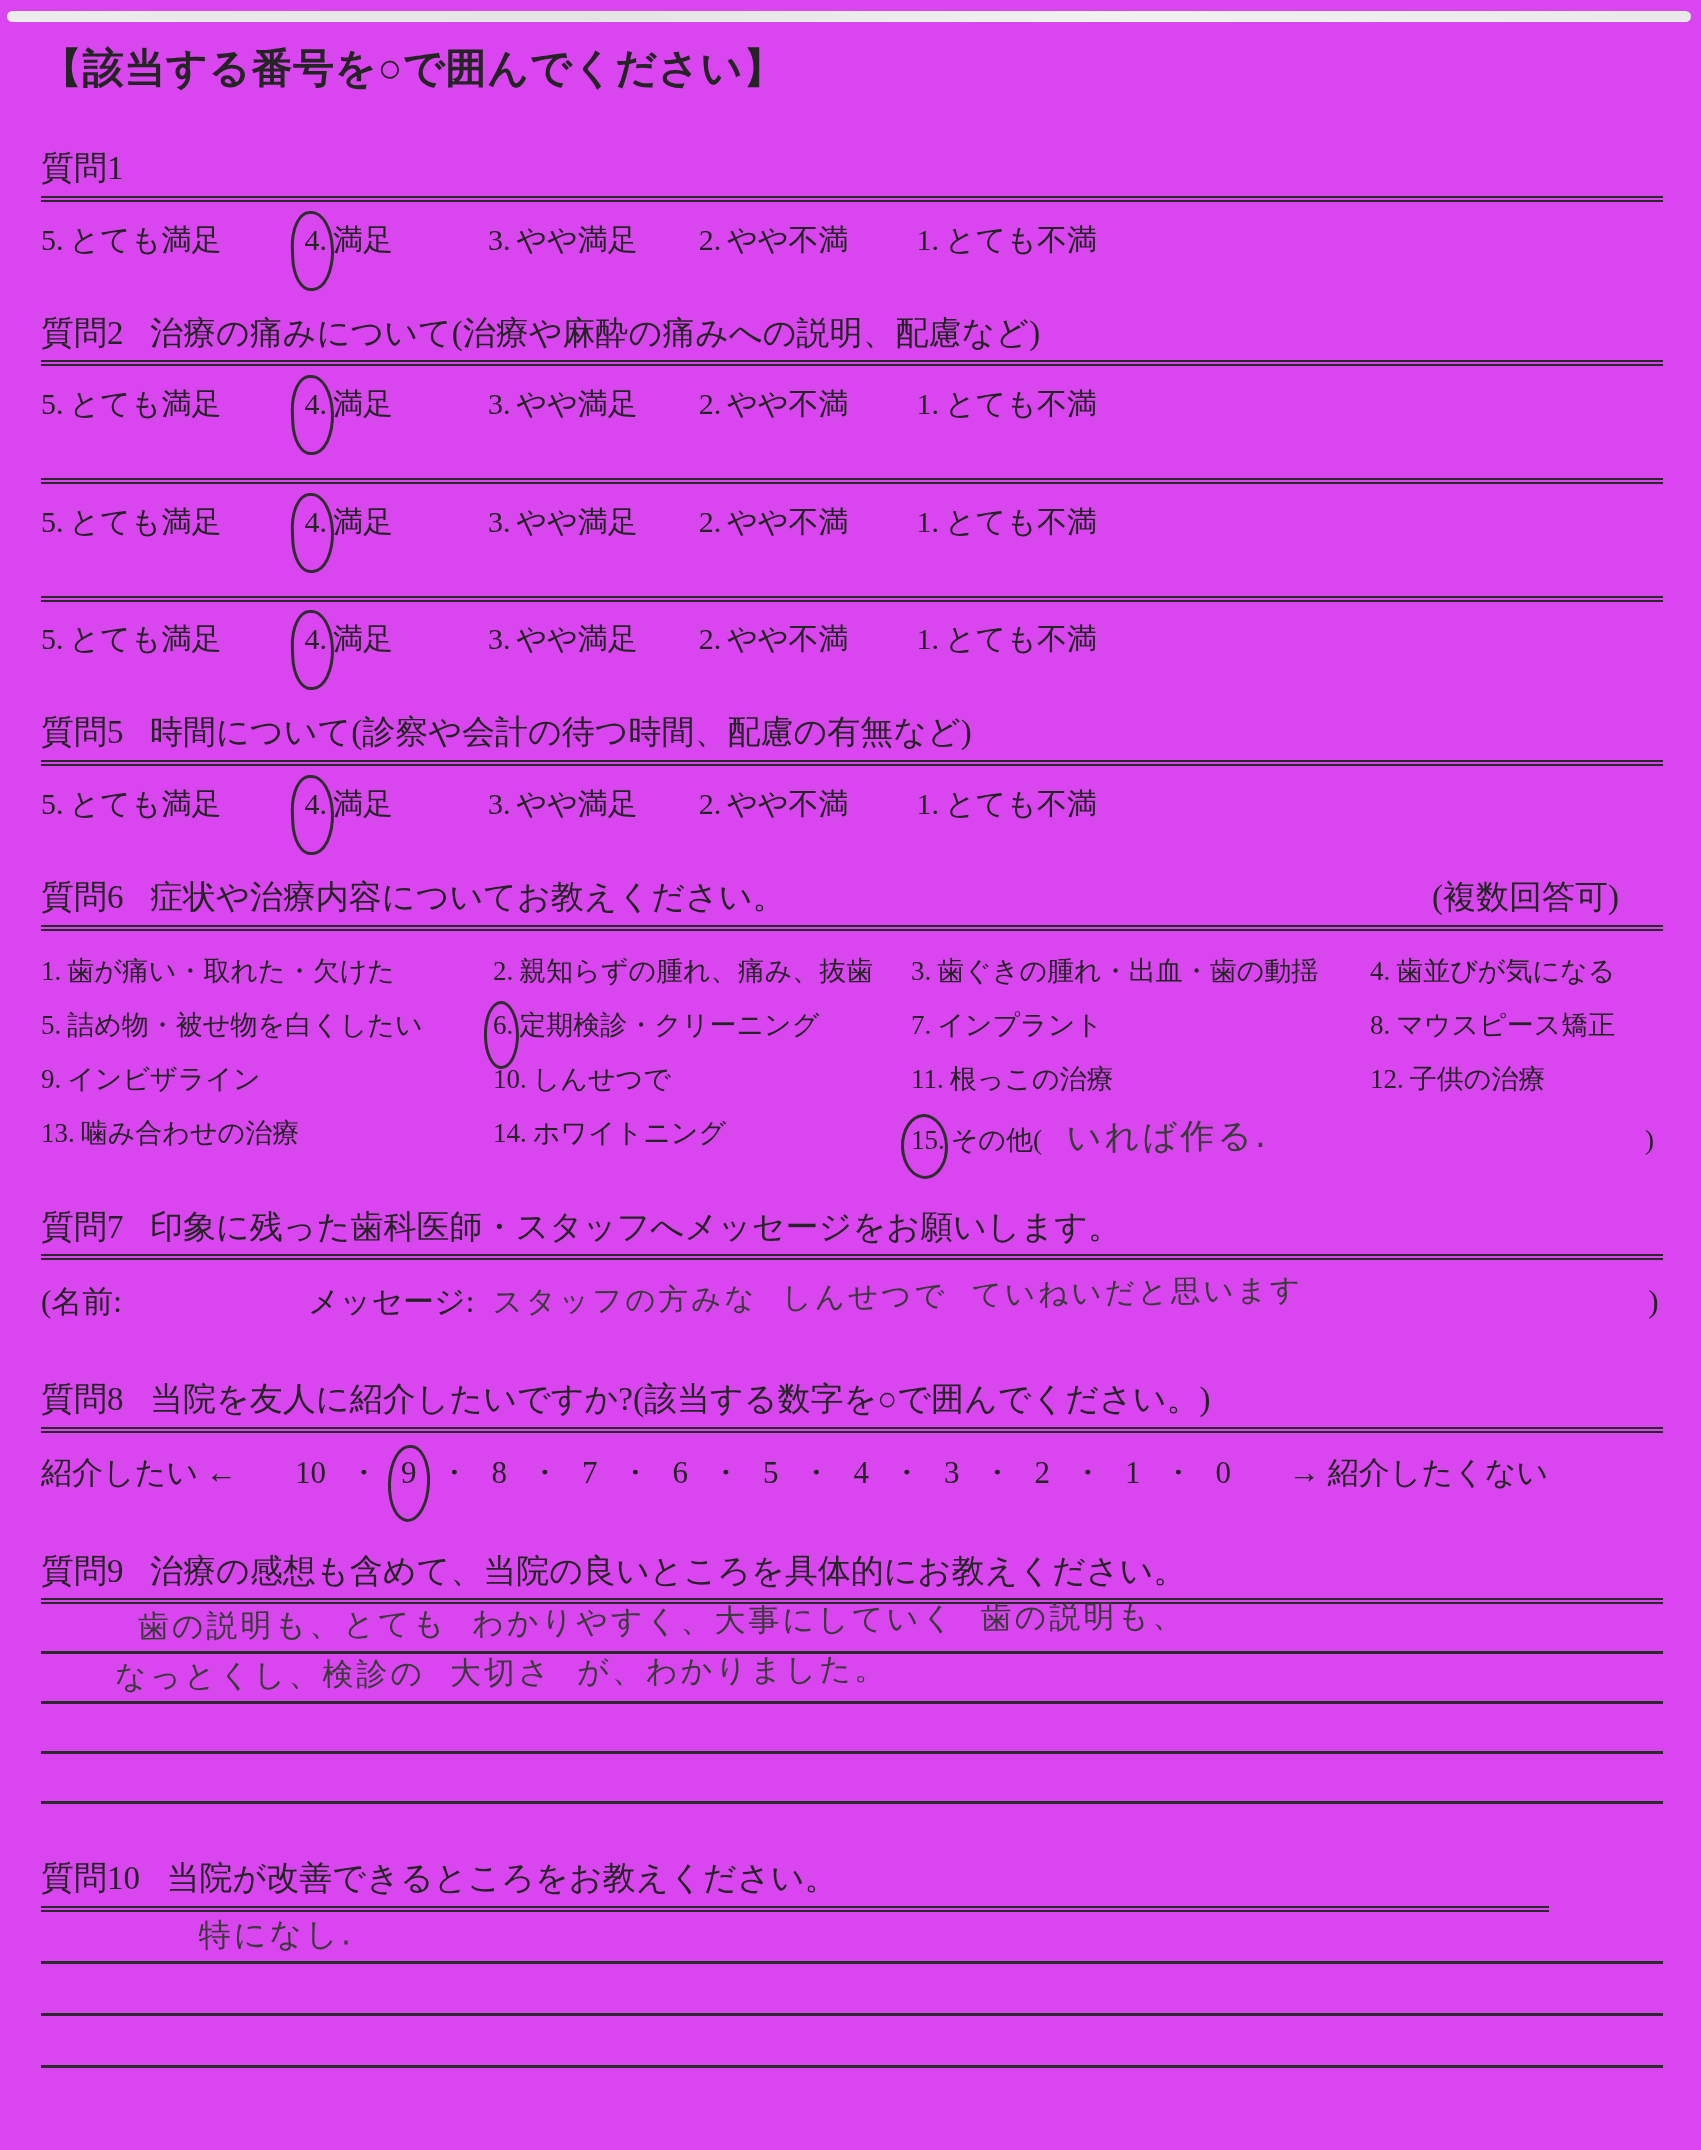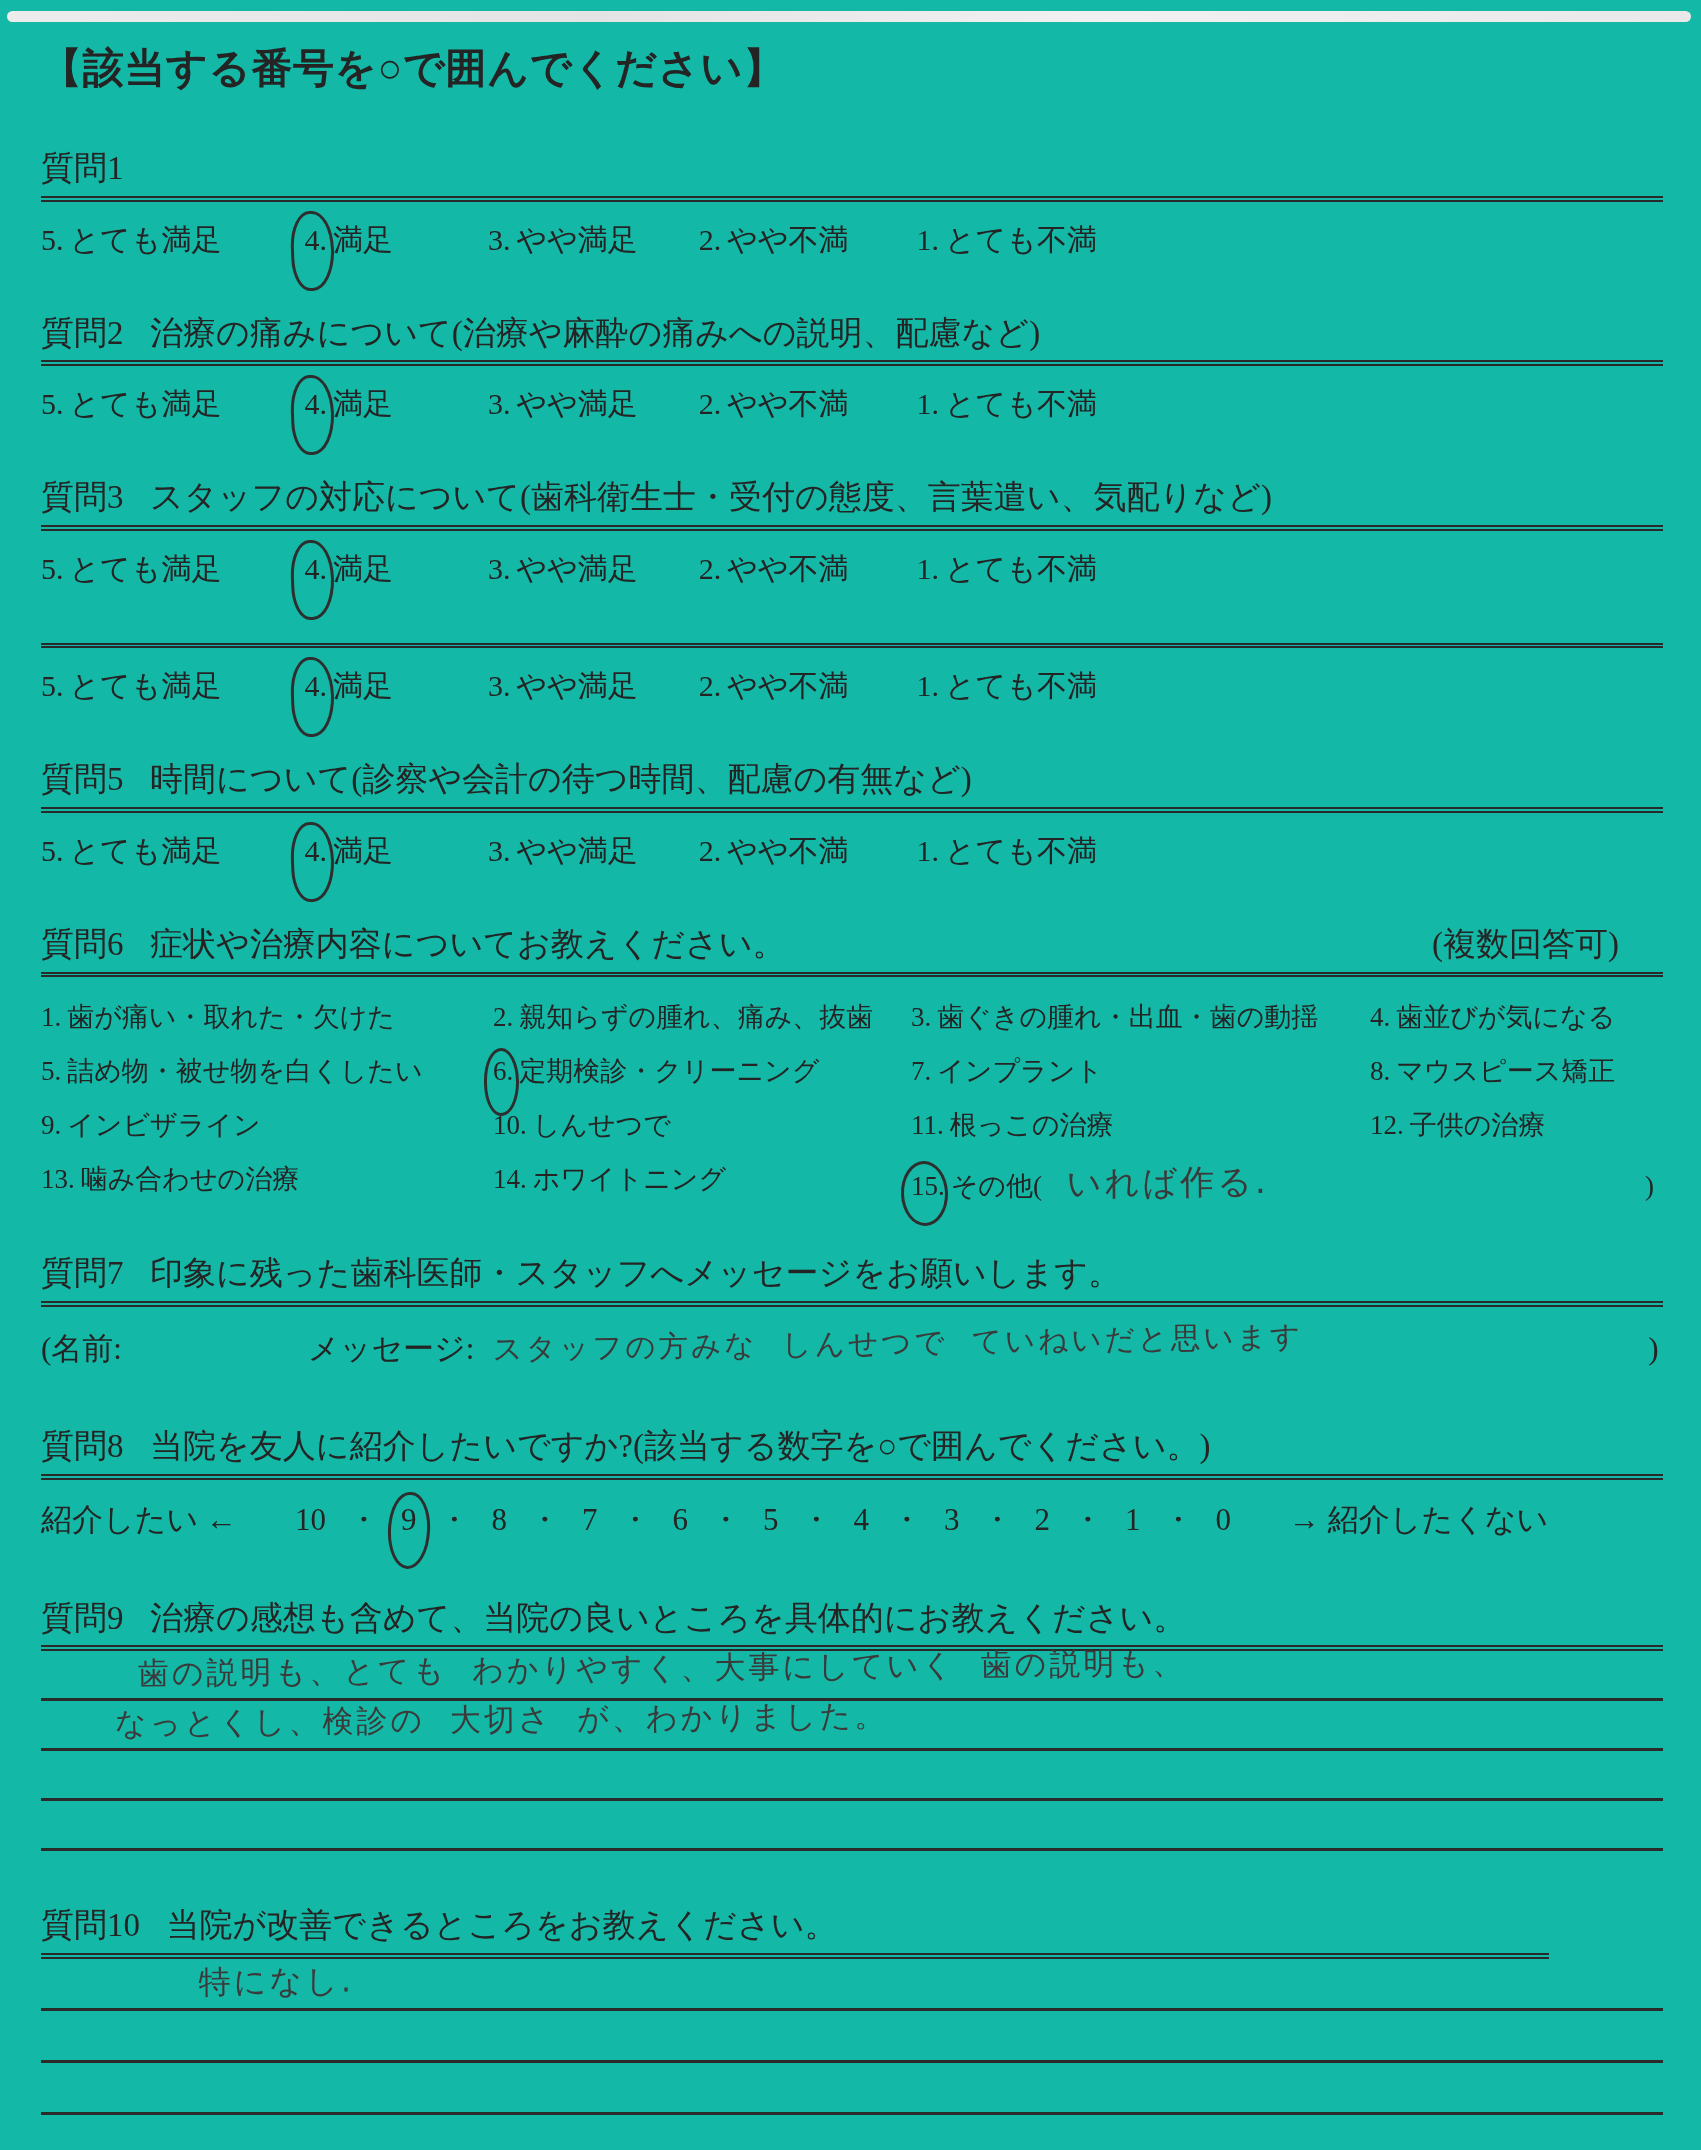--- a/index.html
+++ b/index.html
@@ -1,19 +1,19 @@
 <!DOCTYPE html>
 <html style="font-size:11.8px"><head>
 <meta charset="utf-8">
 <style>
   * { box-sizing: border-box; margin: 0; padding: 0; }
   html,body { background:#e8e8e8; }
   .page {
     width: 1701px; height: 2151px;
-    background: #14b8a6;
+    background: #d946ef;
     position: relative;
     font-family: "Liberation Serif", "DejaVu Serif", serif;
     color: #242424;
     padding: 0 38px 0 41px;
     overflow: hidden;
   }
   .scan-band {
     position: absolute; top: 11px; left: 7.4px; right: 10.3px; height: 11px;
     background: linear-gradient(90deg,#ececec,#e4e4e4 35%,#f1f1f1 65%,#e9e9e9);
     border-radius: 5.9px;
@@ -116,24 +116,20 @@
     <div class="rating-row">
       <span class="opt opt1"><span class="num">5.</span><span>とても満足</span></span>
       <span class="opt opt2"><span class="num circle-wrap"><span class="ring ring-rating"></span><span>4.</span></span><span>満足</span></span>
       <span class="opt opt3"><span class="num">3.</span><span>やや満足</span></span>
       <span class="opt opt4"><span class="num">2.</span><span>やや不満</span></span>
       <span class="opt"><span class="num">1.</span><span>とても不満</span></span>
     </div>
   </div>
 
   <div class="q-rating">
-    <div class="q-header">
-      <span class="q-label">質問3</span>
-      <span>スタッフの対応について(歯科衛生士・受付の態度、言葉遣い、気配りなど)</span>
-    </div>
     <div class="rule"></div>
     <div class="rating-row">
       <span class="opt opt1"><span class="num">5.</span><span>とても満足</span></span>
       <span class="opt opt2"><span class="num circle-wrap"><span class="ring ring-rating"></span><span>4.</span></span><span>満足</span></span>
       <span class="opt opt3"><span class="num">3.</span><span>やや満足</span></span>
       <span class="opt opt4"><span class="num">2.</span><span>やや不満</span></span>
       <span class="opt"><span class="num">1.</span><span>とても不満</span></span>
     </div>
   </div>
 

